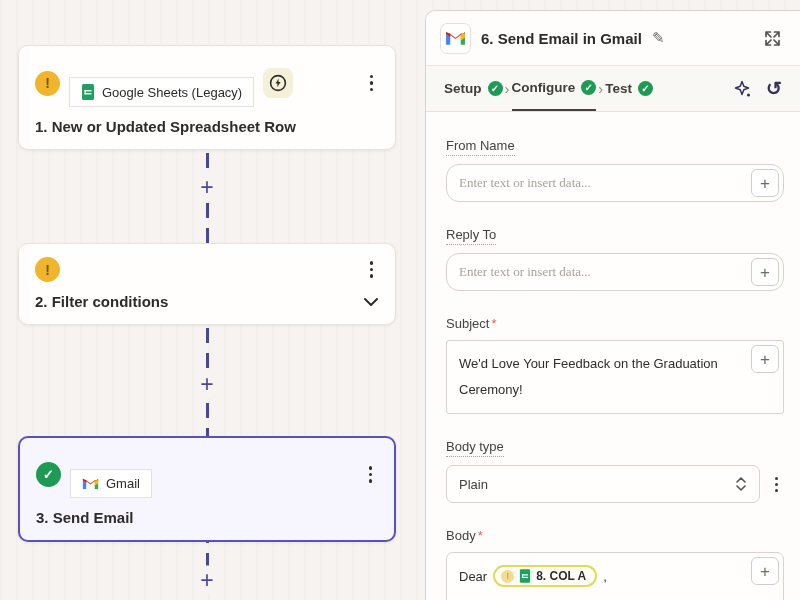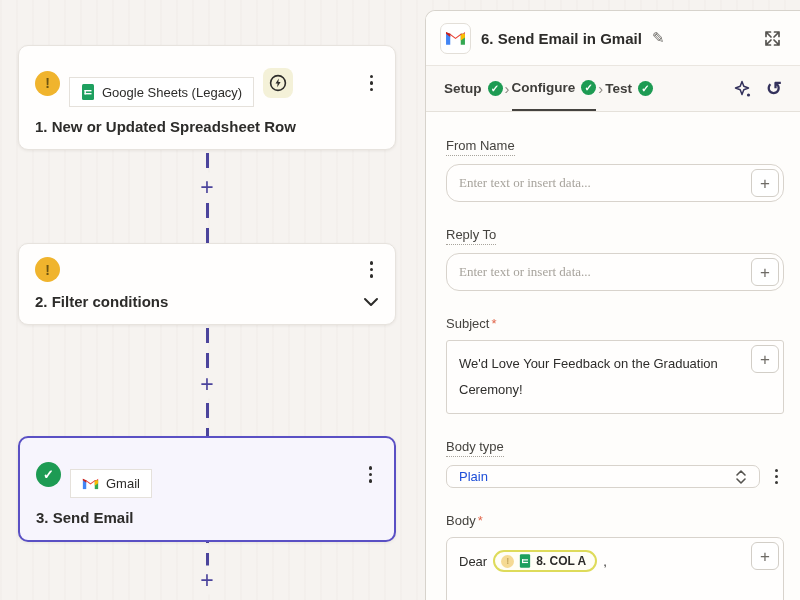--- a/index.html
+++ b/index.html
@@ -117,22 +117,22 @@
     position:absolute; right:5px; width:28px; height:28px;
     border:1px solid #d2cec7; border-radius:6px; background:#fff;
     color:#6e6b65; font-size:17px; font-weight:400; line-height:1;
     display:flex; align-items:center; justify-content:center; cursor:pointer;
   }
   .plus-center { top:50%; transform:translateY(-50%); }
   .plus-top { top:5px; }
 
   .bodytype-row { display:flex; align-items:center; gap:9px; margin-top:8px; }
   .select-box {
-    flex:1; height:23px; border:1px solid #d8d3cc; border-radius:7px; background:#fffefd;
-    display:flex; align-items:center; padding:0 12px; font-size:13px; color:#1d4ed8; cursor:pointer;
+    flex:1; height:38px; border:1px solid #d8d3cc; border-radius:7px; background:#fffefd;
+    display:flex; align-items:center; padding:0 12px; font-size:13px; color:#404040; cursor:pointer;
   }
   .select-box .stepper { margin-left:auto; display:flex; }
 
   .body-box {
     border:1px solid #d8d3cc; border-radius:7px; background:#fffefd;
     padding:12px 46px 10px 12px; font-size:13px; color:#2e2d2b;
     min-height:120px; position:relative; margin-top:8px; height:100px;
   }
   .body-line1 { display:flex; align-items:center; gap:6px; }
   .token-pill {

